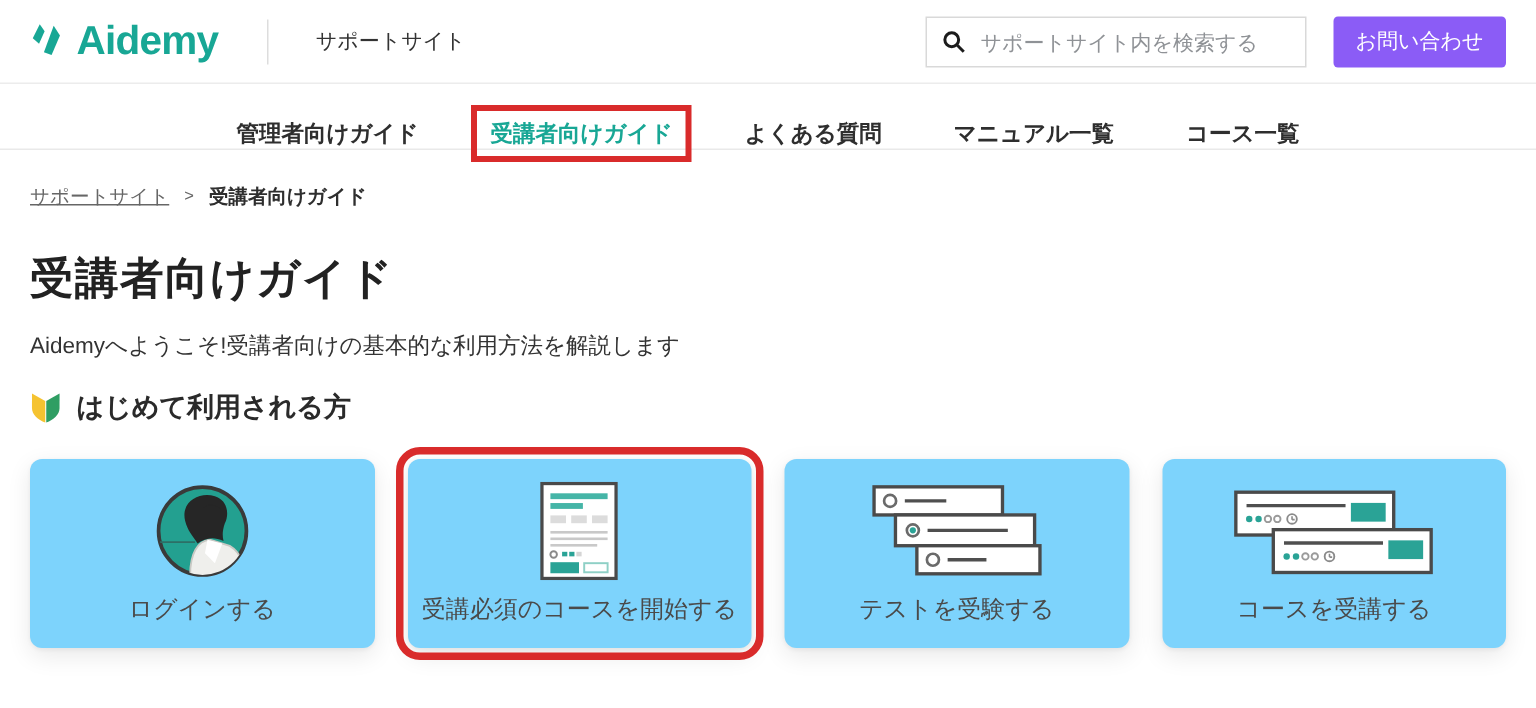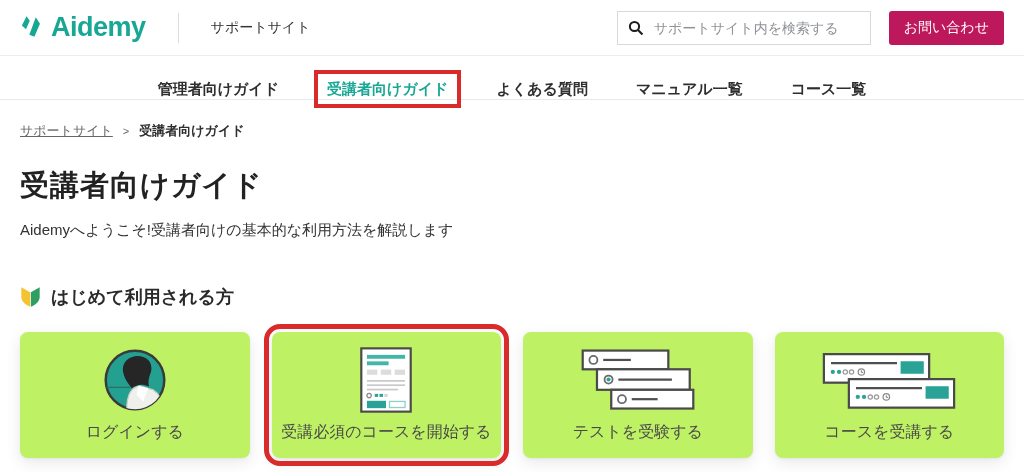--- a/index.html
+++ b/index.html
@@ -25,21 +25,21 @@
     display:flex; align-items:center; gap:8px;
     border:1px solid #d9d9d9; background:#fff;
     height:34px; width:254px; padding:0 10px;
   }
   .search-box input {
     border:none; outline:none; font-size:14px; color:#333; width:100%;
     font-family:inherit; background:transparent;
   }
   .search-box input::placeholder { color:#8f9296; }
   .contact-btn {
-    background:#be185d; color:#fff; font-size:14px; height:34px;
+    background:#8b5cf6; color:#fff; font-size:14px; height:34px;
     padding:0 15px; border:none; border-radius:3px; cursor:pointer;
     font-family:inherit;
   }
 
   
   .nav {
     height:44px; display:flex; justify-content:center; align-items:center;
     gap:48px; border-bottom:1px solid #e9e9e9;
     font-size:15px; font-weight:bold; color:#2e2e2e;
   }
@@ -54,27 +54,27 @@
   .main { padding:0 20px; }
   .breadcrumb { margin-top:22px; font-size:13px; display:flex; align-items:center; gap:10px; }
   .breadcrumb-link { color:#666; text-decoration:underline; cursor:pointer; }
   .breadcrumb-sep { color:#666; font-size:11px; }
   .breadcrumb-current { color:#2e2e2e; font-weight:bold; }
 
   .page-title { font-size:29px; font-weight:bold; color:#222; margin:26px 0 0; letter-spacing:1px; }
   .page-subtitle { margin-top:15px; font-size:15px; color:#333; }
 
   .section-header {
-    margin-top:45px; display:flex; align-items:flex-start; gap:10px;
+    margin-top:19px; display:flex; align-items:flex-end; gap:10px;
     font-size:18px; font-weight:bold; color:#2a2a2a;
   }
 
   .cards { display:grid; grid-template-columns:repeat(4,1fr); gap:22px; margin-top:23px; }
   .card {
-    background:#bef264; border-radius:8px; height:126px;
+    background:#7dd3fc; border-radius:8px; height:126px;
     box-shadow:0 1px 3px rgba(0,0,0,.05), 0 5px 16px rgba(0,0,0,.09);
     display:flex; flex-direction:column; align-items:center; justify-content:center;
     gap:9px; cursor:pointer;
   }
   .card.highlighted { outline:5px solid #d92b2b; outline-offset:3px; }
   .card-label { font-size:16px; color:#4a4a4a; white-space:nowrap; }
   .card-icon { display:flex; align-items:center; justify-content:center; }
 </style>
 </head>
 <body>

